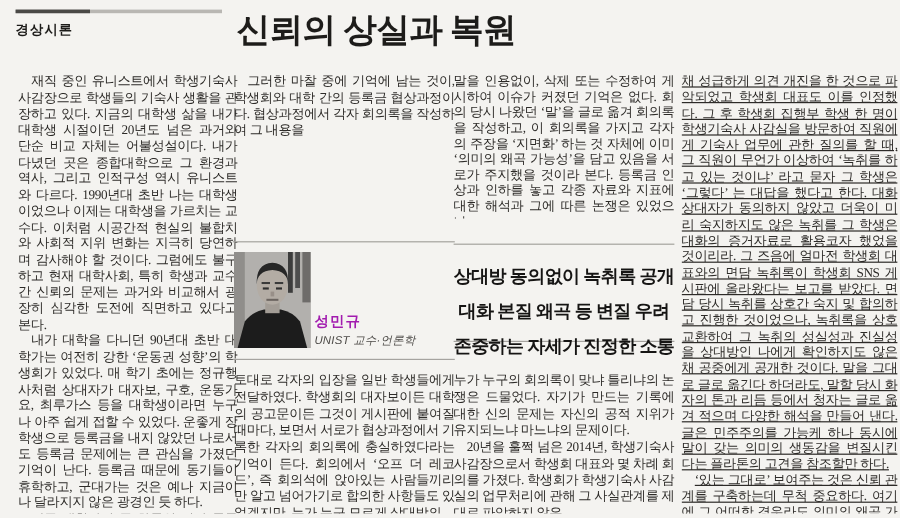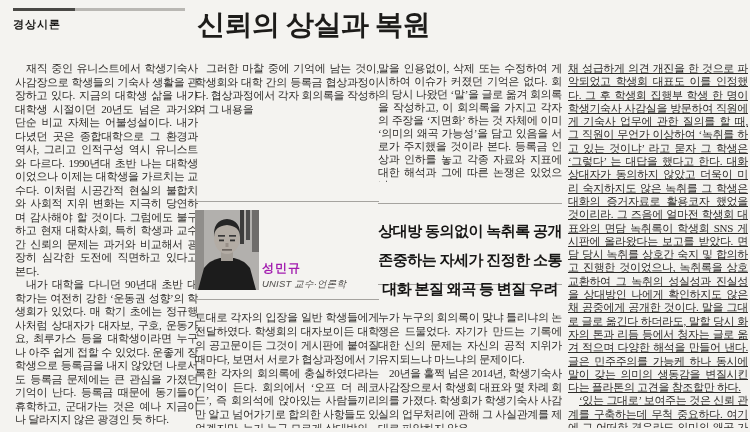--- a/index.html
+++ b/index.html
@@ -127,22 +127,22 @@
   <div class="col" id="c2b">
     <p class="no-indent">토대로 각자의 입장을 일반 학생들에게 전달하였다. 학생회의 대자보이든 대학의 공고문이든 그것이 게시판에 붙여질 때마다, 보면서 서로가 협상과정에서 기록한 각자의 회의록에 충실하였다라는 기억이 든다. 회의에서 ‘오프 더 레코드’, 즉 회의석에 앉아있는 사람들끼리만 알고 넘어가기로 합의한 사항들도 있었겠지만, 누가 누구 모르게 상대방의</p>
   </div>
 
   <div class="col" id="c3t">
     <p class="no-indent">말을 인용없이, 삭제 또는 수정하여 게시하여 이슈가 커졌던 기억은 없다. 회의 당시 나왔던 ‘말’을 글로 옮겨 회의록을 작성하고, 이 회의록을 가지고 각자의 주장을 ‘지면화’ 하는 것 자체에 이미 ‘의미의 왜곡 가능성’을 담고 있음을 서로가 주지했을 것이라 본다. 등록금 인상과 인하를 놓고 각종 자료와 지표에 대한 해석과 그에 따른 논쟁은 있었으나,</p>
   </div>
 
   <div class="pullquote">
     <div class="pq-line">상대방 동의없이 녹취록 공개</div>
+    <div class="pq-line">대화 본질 왜곡 등 변질 우려</div>
     <div class="pq-line">존중하는 자세가 진정한 소통</div>
-    <div class="pq-line">대화 본질 왜곡 등 변질 우려</div>
   </div>
 
   <div class="col" id="c3b">
     <p class="no-indent">누가 누구의 회의록이 맞냐 틀리냐의 논쟁은 드물었다. 자기가 만드는 기록에 대한 신의 문제는 자신의 공적 지위가 유지되느냐 마느냐의 문제이다.</p>
     <p>20년을 훌쩍 넘은 2014년, 학생기숙사 사감장으로서 학생회 대표와 몇 차례 회의를 가졌다. 학생회가 학생기숙사 사감실의 업무처리에 관해 그 사실관계를 제대로 파악하지 않은</p>
   </div>
 
   <div class="col" id="c4">
     <p class="no-indent">채 성급하게 의견 개진을 한 것으로 파악되었고 학생회 대표도 이를 인정했다. 그 후 학생회 집행부 학생 한 명이 학생기숙사 사감실을 방문하여 직원에게 기숙사 업무에 관한 질의를 할 때, 그 직원이 무언가 이상하여 ‘녹취를 하고 있는 것이냐’ 라고 묻자 그 학생은 ‘그렇다’ 는 대답을 했다고 한다. 대화 상대자가 동의하지 않았고 더욱이 미리 숙지하지도 않은 녹취를 그 학생은 대화의 증거자료로 활용코자 했었을 것이리라. 그 즈음에 얼마전 학생회 대표와의 면담 녹취록이 학생회 SNS 게시판에 올라왔다는 보고를 받았다. 면담 당시 녹취를 상호간 숙지 및 합의하고 진행한 것이었으나, 녹취록을 상호교환하여 그 녹취의 성실성과 진실성을 상대방인 나에게 확인하지도 않은채 공중에게 공개한 것이다. 말을 그대로 글로 옮긴다 하더라도, 말할 당시 화자의 톤과 리듬 등에서 청자는 글로 옮겨 적으며 다양한 해석을 만들어 낸다. 글은 민주주의를 가능케 하나 동시에 말이 갖는 의미의 생동감을 변질시킨다는 플라톤의 고견을 참조할만 하다.</p>
     <p>‘있는 그대로’ 보여주는 것은 신뢰 관계를 구축하는데 무척 중요하다. 여기에 그 어떠한 경우라도 의미의 왜곡 가능성을 염두해두고 서로를 존중하는 자세를 가질 때 진정한 대화와 소통이 가능한 것 아닐까?</p>

